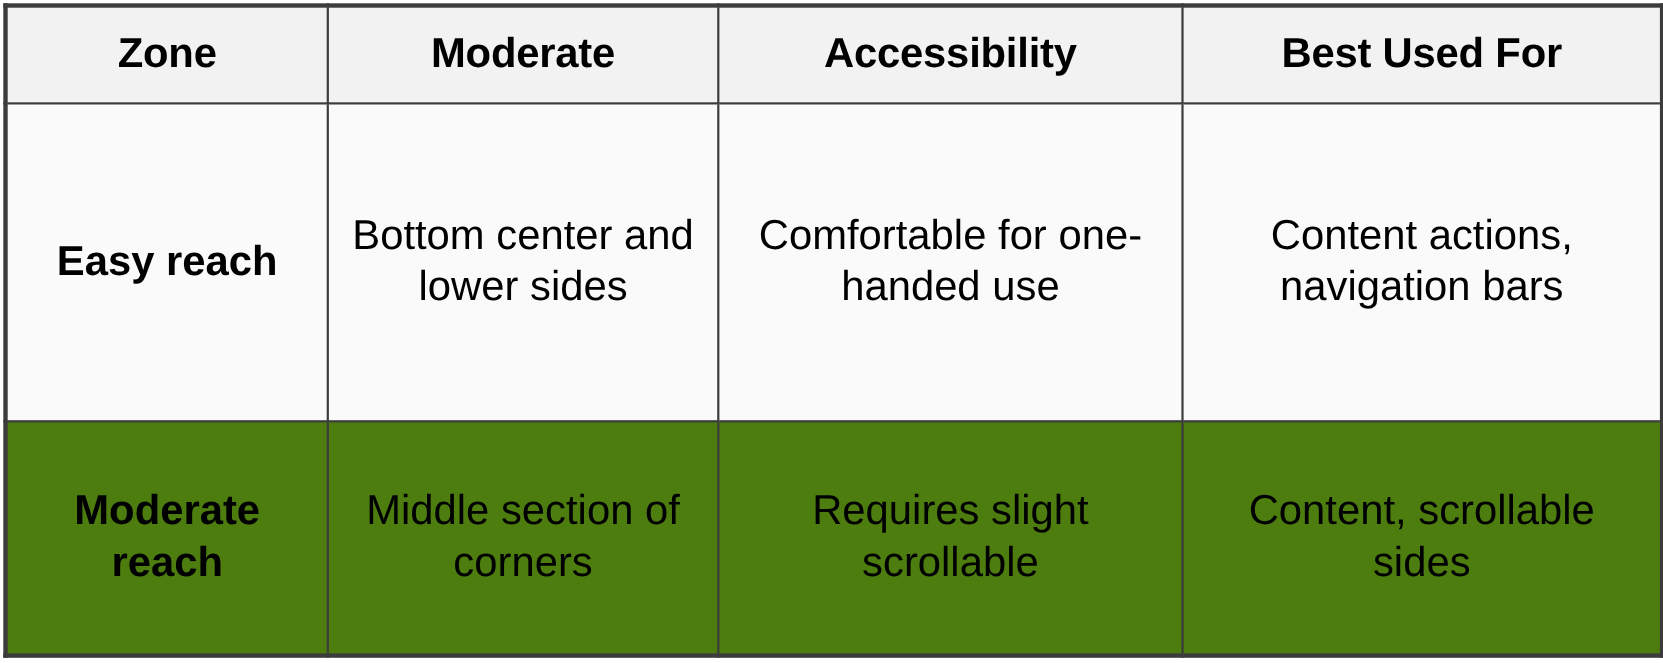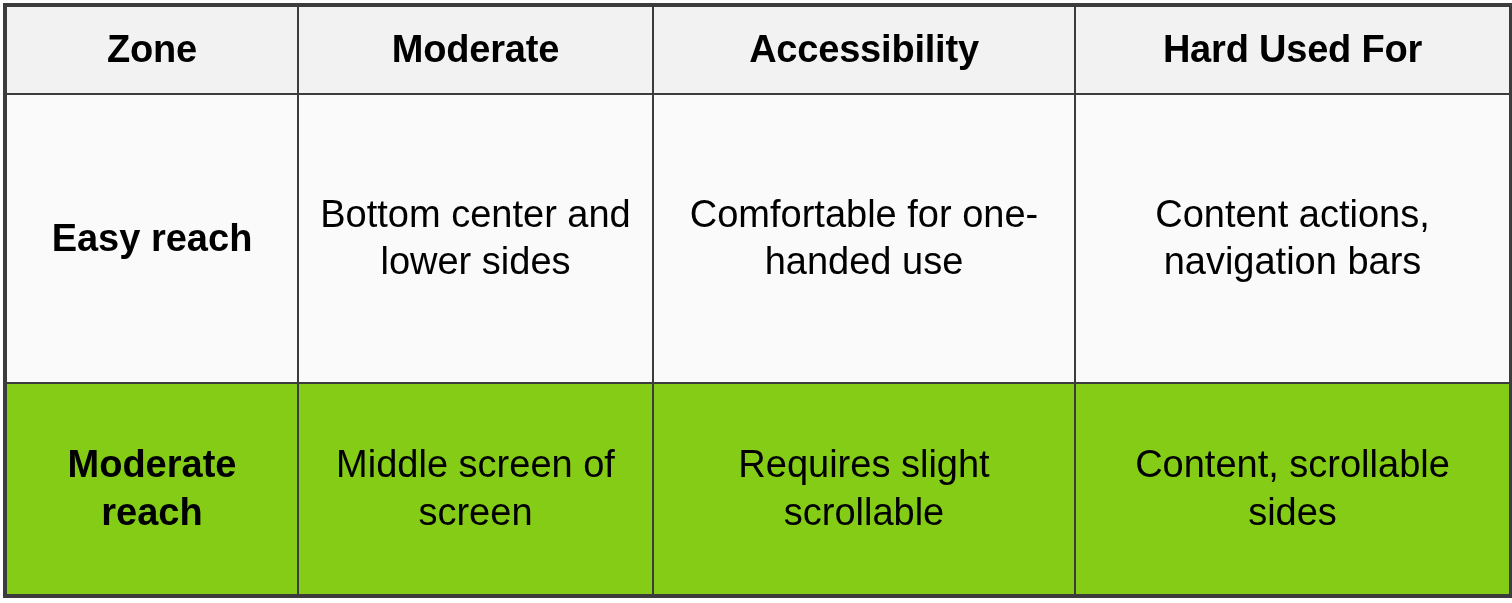--- a/index.html
+++ b/index.html
@@ -56,21 +56,21 @@
     font-size: 38px;
     letter-spacing: -0.2px;
   }
 
   
   tbody tr.row-1 { height: 183px; }
   tbody tr.row-2 { height: 135px; }
   tbody tr.row-3 { height: 184px; }
 
   tbody tr.tint td { background: #fafafa; }
-  tbody tr.plain td { background: #84cc16; }
+  tbody tr.plain td { background: #4d7c0f; }
 
   table.reach-table tbody td {
     font-size: 38px;
     font-weight: normal;
   }
 
   table.reach-table tbody td.zone-cell {
     font-weight: bold;
     margin-top: 32px;
   }
@@ -88,21 +88,21 @@
       <col class="c-zone">
       <col class="c-loc">
       <col class="c-acc">
       <col class="c-best">
     </colgroup>
     <thead>
       <tr>
         <th>Zone</th>
         <th>Moderate</th>
         <th>Accessibility</th>
-        <th>Hard Used For</th>
+        <th>Best Used For</th>
       </tr>
     </thead>
     <tbody>
       <tr class="row-1 tint">
         <td class="zone-cell">
           <span class="cell-text">Easy reach</span>
         </td>
         <td>
           <span class="cell-text">Bottom center and lower sides</span>
         </td>
@@ -111,21 +111,21 @@
         </td>
         <td>
           <span class="cell-text">Content actions, navigation bars</span>
         </td>
       </tr>
       <tr class="row-2 plain">
         <td class="zone-cell">
           <span class="cell-text">Moderate reach</span>
         </td>
         <td>
-          <span class="cell-text">Middle screen of screen</span>
+          <span class="cell-text">Middle section of corners</span>
         </td>
         <td>
           <span class="cell-text">Requires slight scrollable</span>
         </td>
         <td>
           <span class="cell-text">Content, scrollable sides</span>
         </td>
       </tr>
     </tbody>
   </table>

